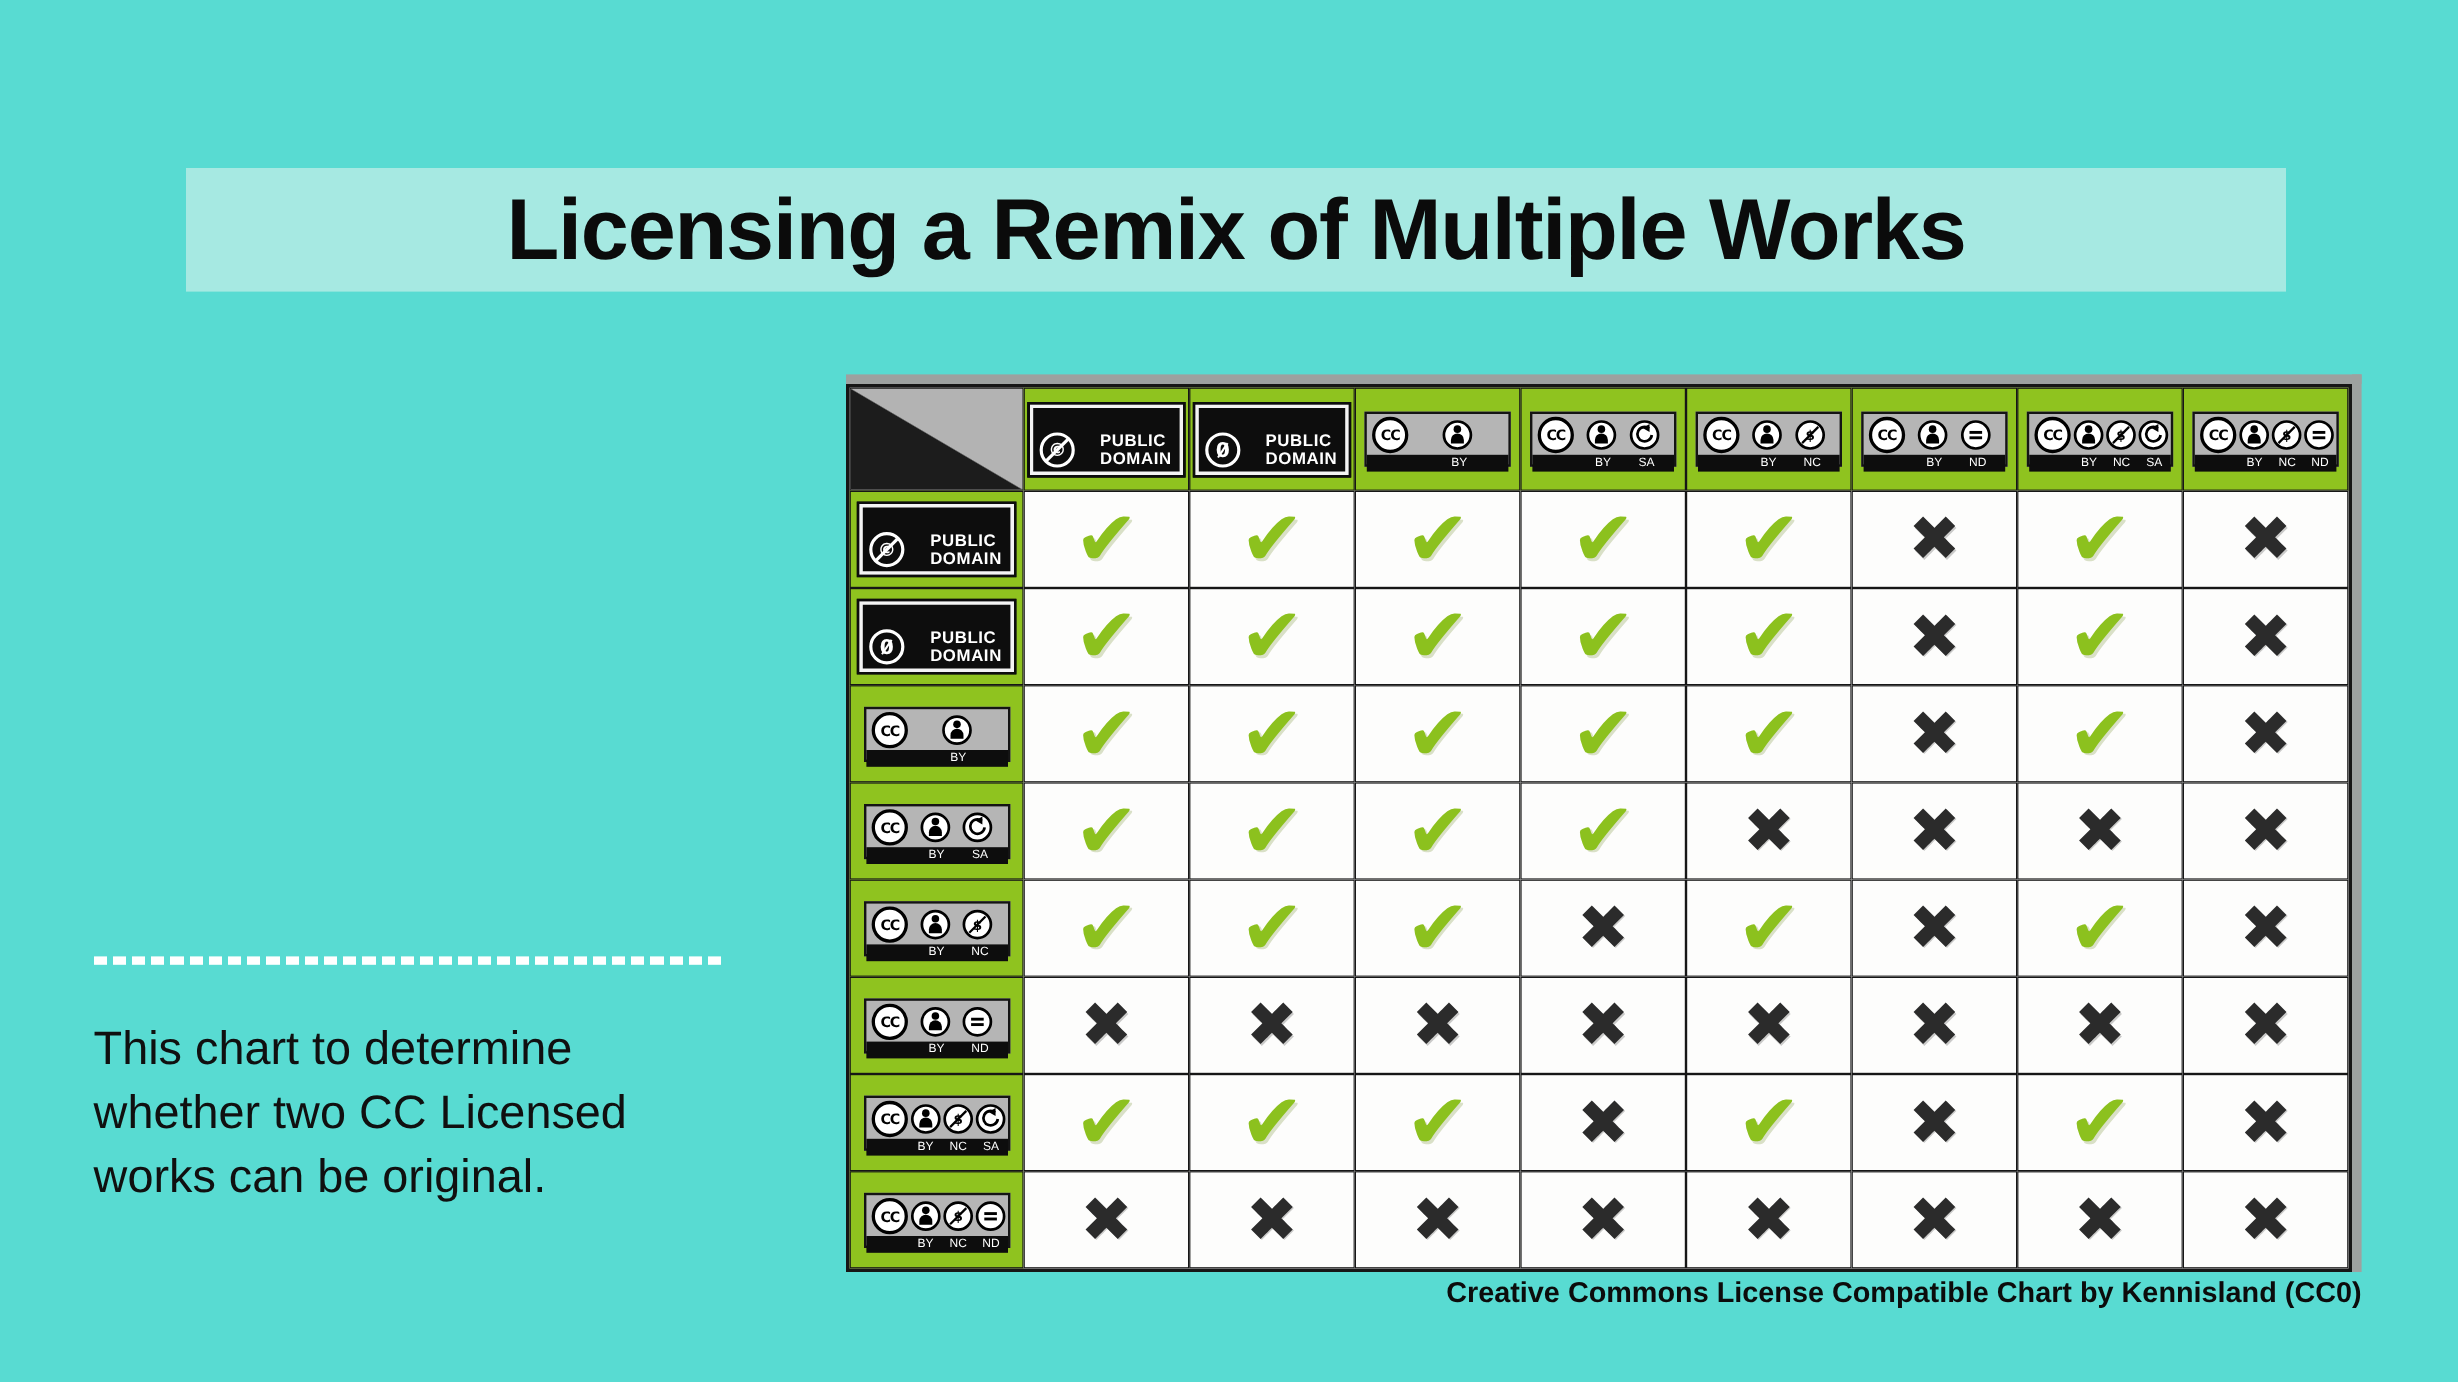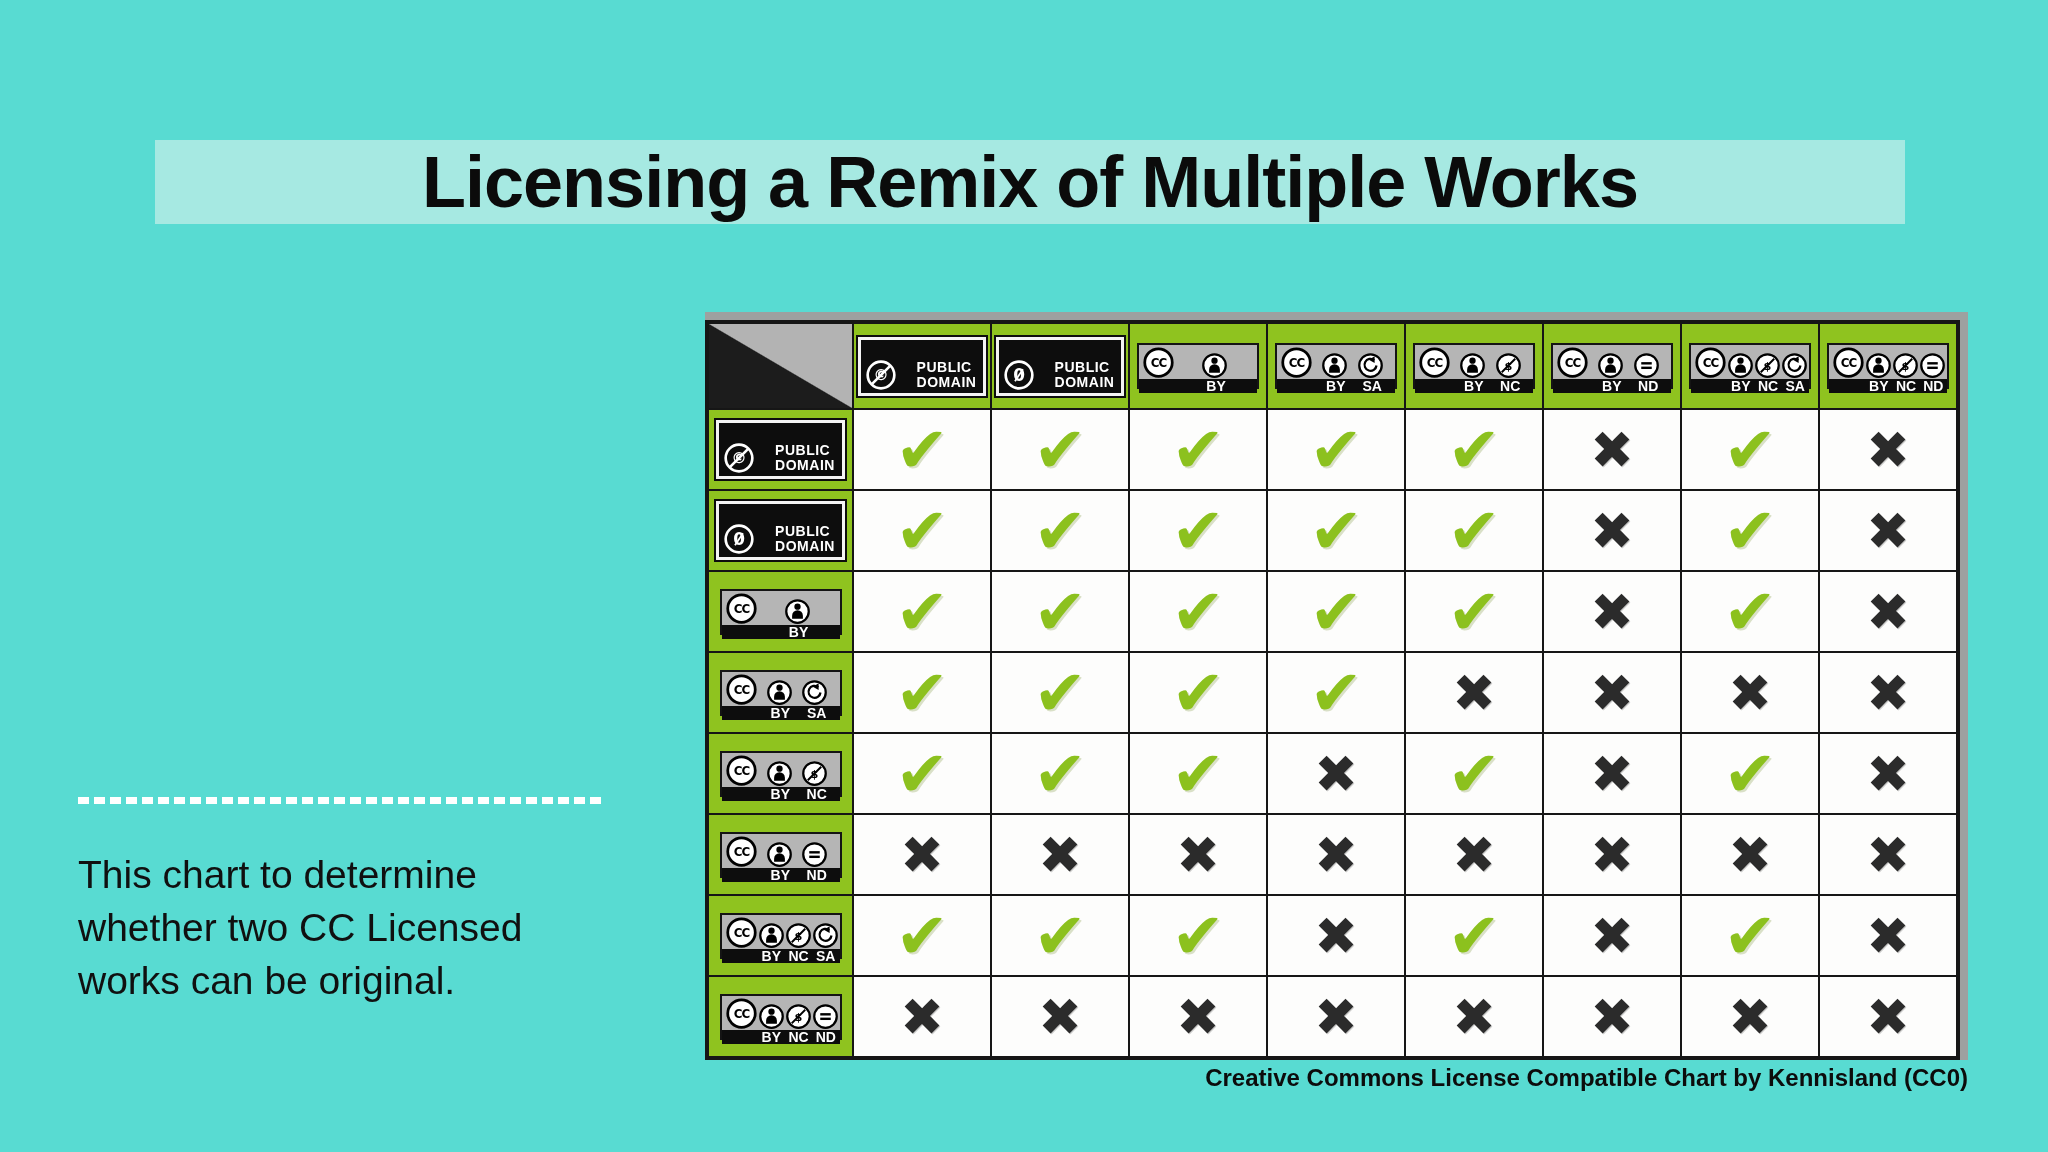--- a/index.html
+++ b/index.html
@@ -8,21 +8,21 @@
     background:#58DBD2;
     position:relative;
     overflow:hidden;
     font-family:"Liberation Sans", sans-serif;
     color:#111;
   }
   .slide{position:absolute;inset:0;}
 
   
   .banner{
-    position:absolute;left:155px;top:140px;width:1750px;height:84px;
+    position:absolute;left:155px;top:140px;width:1750px;height:103px;
     background:#A6E9E2;
     display:flex;align-items:center;justify-content:center;
   }
   .title{
     font-size:72px;font-weight:bold;color:#0b0b0b;letter-spacing:-1px;
     font-family:"Liberation Sans", sans-serif;
   }
 
   
   .intro,.note{
@@ -79,32 +79,32 @@
   .badge-pd svg{width:32px;height:32px;flex:0 0 auto;}
   .pd-label{
     color:#fff;font-weight:bold;font-size:14px;line-height:15px;
     letter-spacing:.5px;text-align:left;white-space:pre-line;
   }
   .badge-cc{
     display:flex;flex-direction:column;
     width:122px;height:46px;box-sizing:border-box;
     background:#B5B5B5;border:2px solid #141414;
   }
-  .cc-top{flex:1;display:flex;align-items:flex-end;padding:1px 3px 0 3px;}
+  .cc-top{flex:1;display:flex;align-items:center;padding:1px 3px 0 3px;}
   .cc-logo{width:33px;height:33px;flex:0 0 auto;}
   .cc-logo svg{width:33px;height:33px;display:block;}
   .cc-terms{flex:1;display:flex;justify-content:space-evenly;align-items:center;}
   .term-slot{width:27px;height:27px;display:flex;align-items:center;justify-content:center;}
   .term-slot svg{width:27px;height:27px;display:block;}
   .cc-strip{height:14px;background:#0d0d0d;display:flex;align-items:center;}
   .strip-pad{width:36px;flex:0 0 auto;}
   .strip-labels{flex:1;display:flex;justify-content:space-evenly;}
   .strip-lbl{
     width:27px;text-align:center;color:#fff;
-    font-size:14px;font-weight:bold;line-height:14px;
+    font-size:10px;font-weight:normal;line-height:14px;
   }
 
   
   .caption{
     position:absolute;left:705px;top:1064px;width:1263px;
     text-align:right;font-size:24px;font-weight:bold;color:#0c0c0c;
   }
 </style>
 </head>
 <body>

